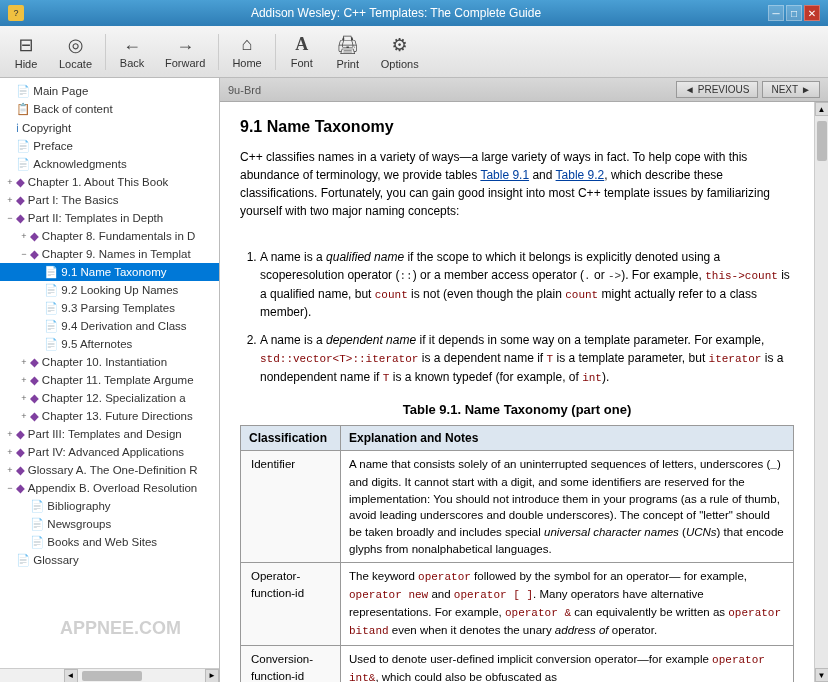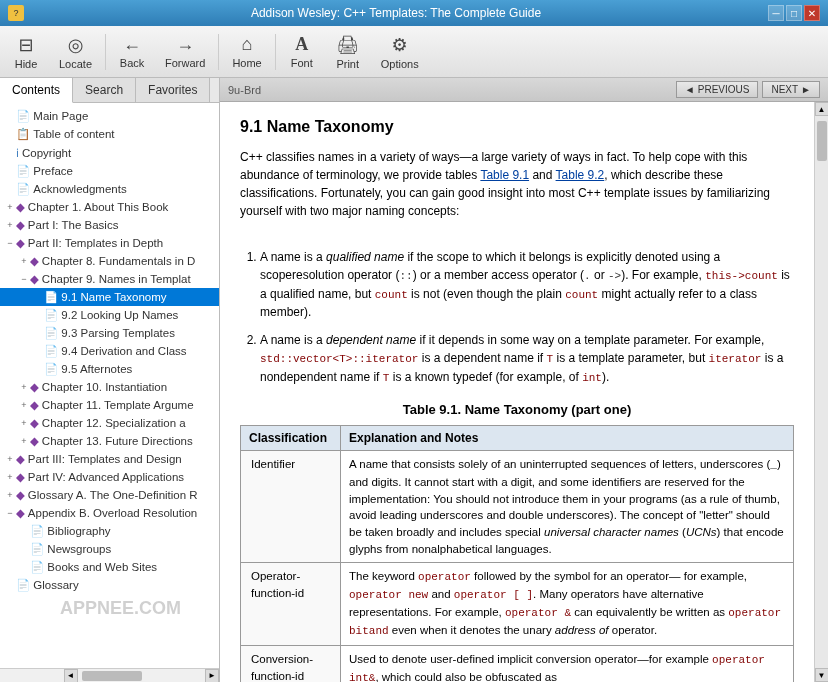--- a/index.html
+++ b/index.html
@@ -221,21 +221,21 @@
       display: flex;
       flex-direction: column;
       align-items: center;
     }
     .scroll-arrow { width: 14px; height: 14px; background: #ddd; border: 1px solid #bbb; display: flex; align-items: center; justify-content: center; font-size: 8px; cursor: pointer; }
     .scroll-track { flex: 1; width: 14px; background: #e8e8e8; position: relative; }
     .scroll-thumb { width: 10px; height: 40px; background: #bbb; border-radius: 2px; position: absolute; top: 5px; left: 2px; }
 
     .appnee-watermark {
       position: absolute;
-      bottom: 63px;
+      bottom: 43px;
       left: 60px;
       color: rgba(100,100,100,0.3);
       font-size: 18px;
       font-weight: bold;
       pointer-events: none;
     }
 
     .right-content-wrapper {
       display: flex;
       flex: 1;
@@ -292,38 +292,33 @@
   <div class="toolbar-btn">
     <span class="tb-icon">⚙</span>
     <span>Options</span>
   </div>
 </div>
 
 <div class="main-layout">
 
   <div class="left-panel">
 
-    <div class="tab-bar">
-      <div class="tab active">Contents</div>
-      <div class="tab">Search</div>
-      <div class="tab">Favorites</div>
-    </div>
 
     <div class="tree-container">
 
       <div class="tree-item" style="padding-left:4px;">
         <span class="expand-icon"> </span>
         <span style="color:#c08000;margin-right:3px;">📄</span>
         <span>Main Page</span>
       </div>
 
       <div class="tree-item" style="padding-left:4px;">
         <span class="expand-icon"> </span>
         <span style="color:#c08000;margin-right:3px;">📋</span>
-        <span>Table of content</span>
+        <span>Back of content</span>
       </div>
 
       <div class="tree-item" style="padding-left:4px;">
         <span class="expand-icon"> </span>
         <span style="color:#4080c0;margin-right:3px;">ℹ</span>
         <span>Copyright</span>
       </div>
 
       <div class="tree-item" style="padding-left:4px;">
         <span class="expand-icon"> </span>

